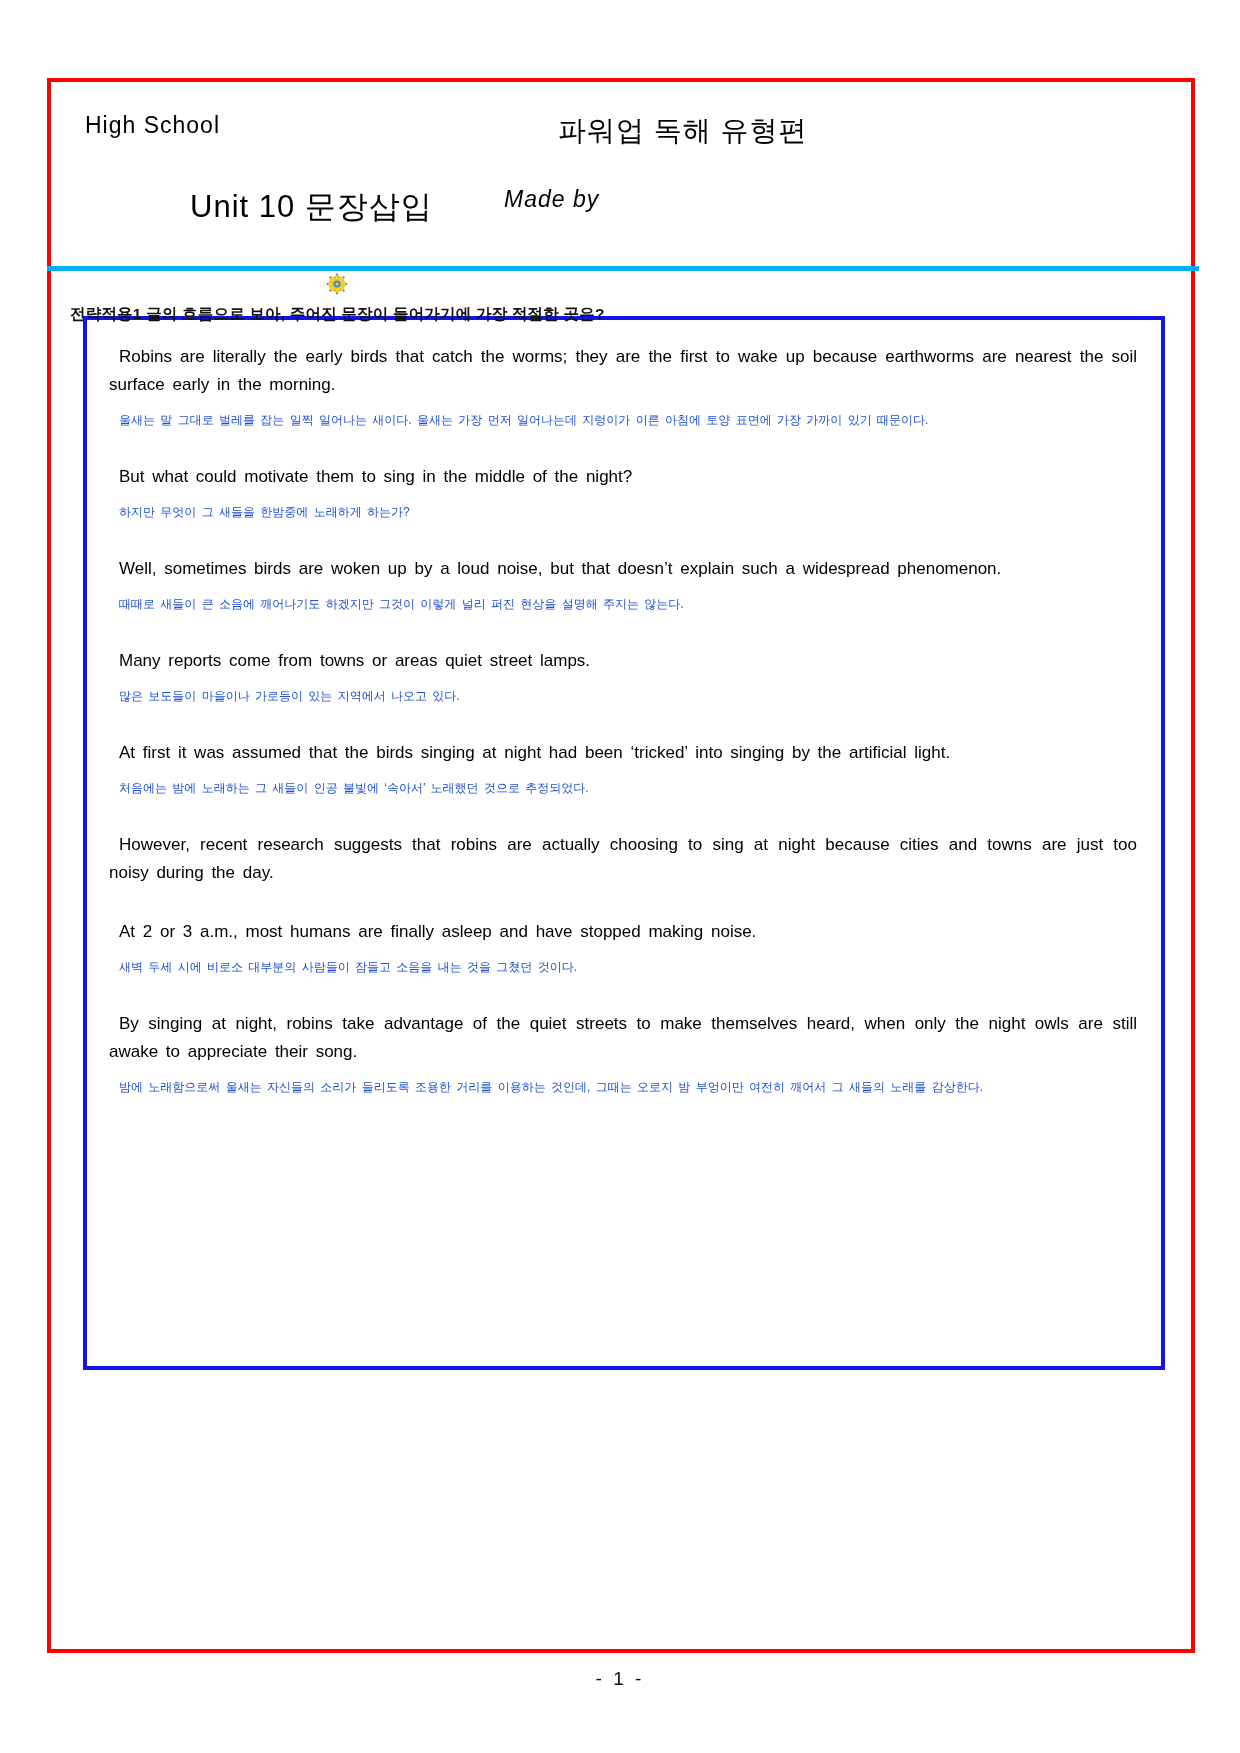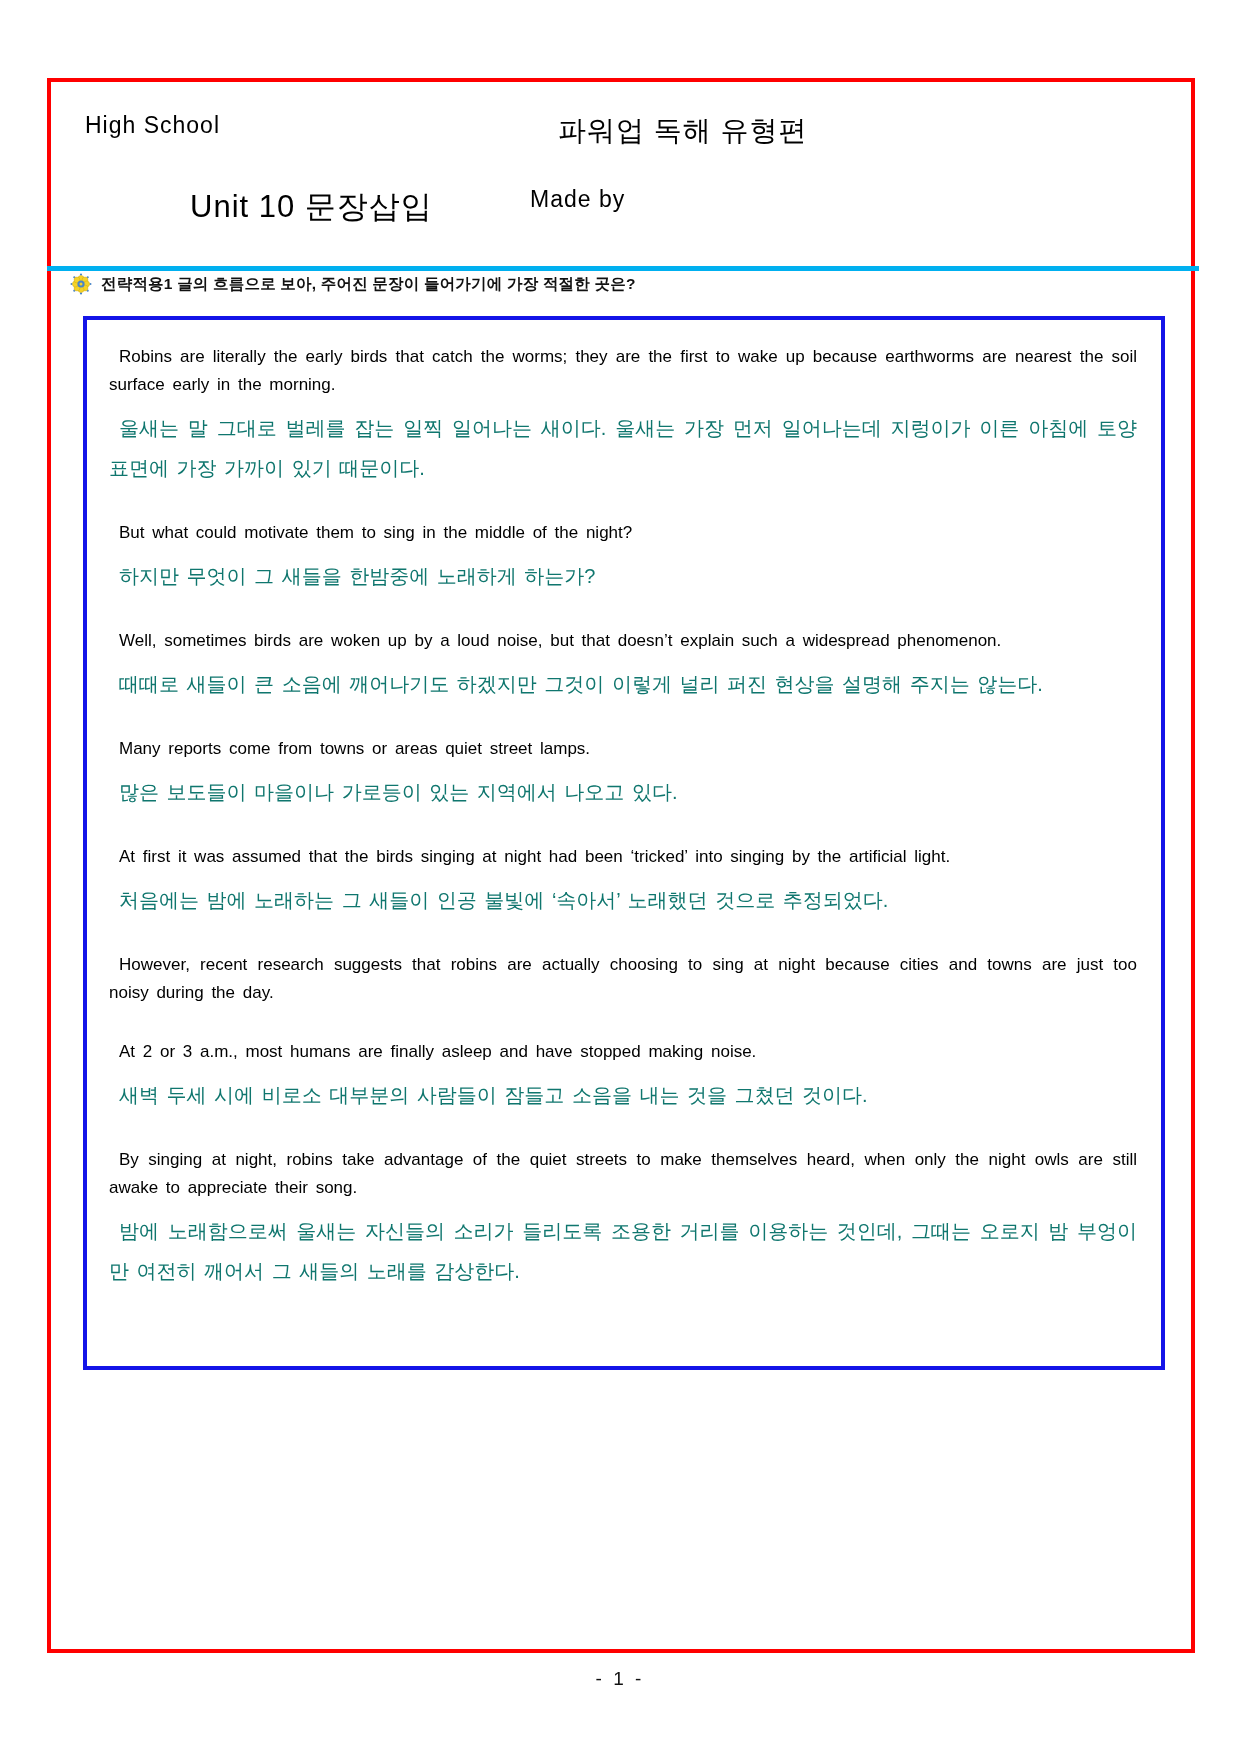--- a/index.html
+++ b/index.html
@@ -43,44 +43,46 @@
     position: absolute;
     left: 190px;
     top: 186px;
     font-size: 31px;
     letter-spacing: 1px;
     color: #000000;
     white-space: nowrap;
   }
   .hdr-madeby {
     position: absolute;
-    left: 530px;
+    left: 504px;
     top: 186px;
     font-size: 23px;
     letter-spacing: 1px;
     color: #000000;
     white-space: nowrap;
+    font-style: italic;
   }
   .cyan-rule {
     position: absolute;
     left: 47px;
     top: 266px;
     width: 1152px;
     height: 5px;
     background: #00b0f0;
     z-index: 3;
   }
   .question-row {
     position: absolute;
     left: 70px;
     top: 273px;
     display: flex;
     align-items: center;
     gap: 9px;
     z-index: 2;
+    flex-direction: column;
   }
   .q-icon { width: 22px; height: 22px; display: inline-block; flex: 0 0 auto; }
   .q-text {
     font-size: 15.5px;
     font-weight: bold;
     color: #111111;
     letter-spacing: 0.2px;
     white-space: nowrap;
   }
   .passage-box {
@@ -100,23 +102,23 @@
     text-align: justify;
     text-indent: 10px;
   }
   .en {
     font-size: 17px;
     line-height: 28px;
     color: #000000;
     word-spacing: 3px;
   }
   .ko {
-    font-size: 20px;
-    line-height: 40px;
-    color: #0f766e;
+    font-size: 12px;
+    line-height: 24px;
+    color: #1d4ed8;
     word-spacing: 2px;
   }
   .page-number {
     position: absolute;
     left: 0;
     top: 1668px;
     width: 100%;
     text-align: center;
     font-size: 19px;
     letter-spacing: 3px;

